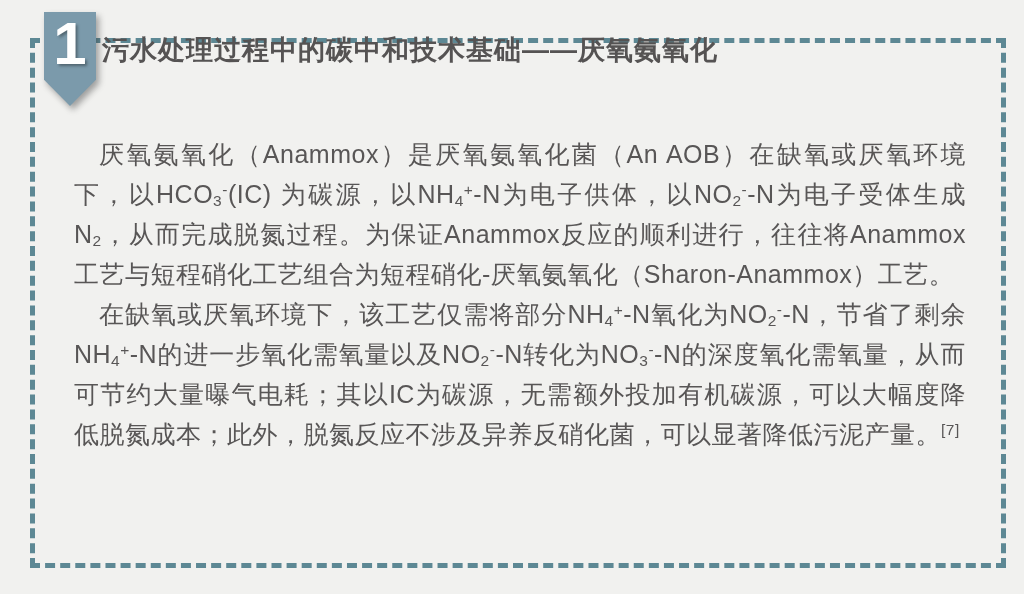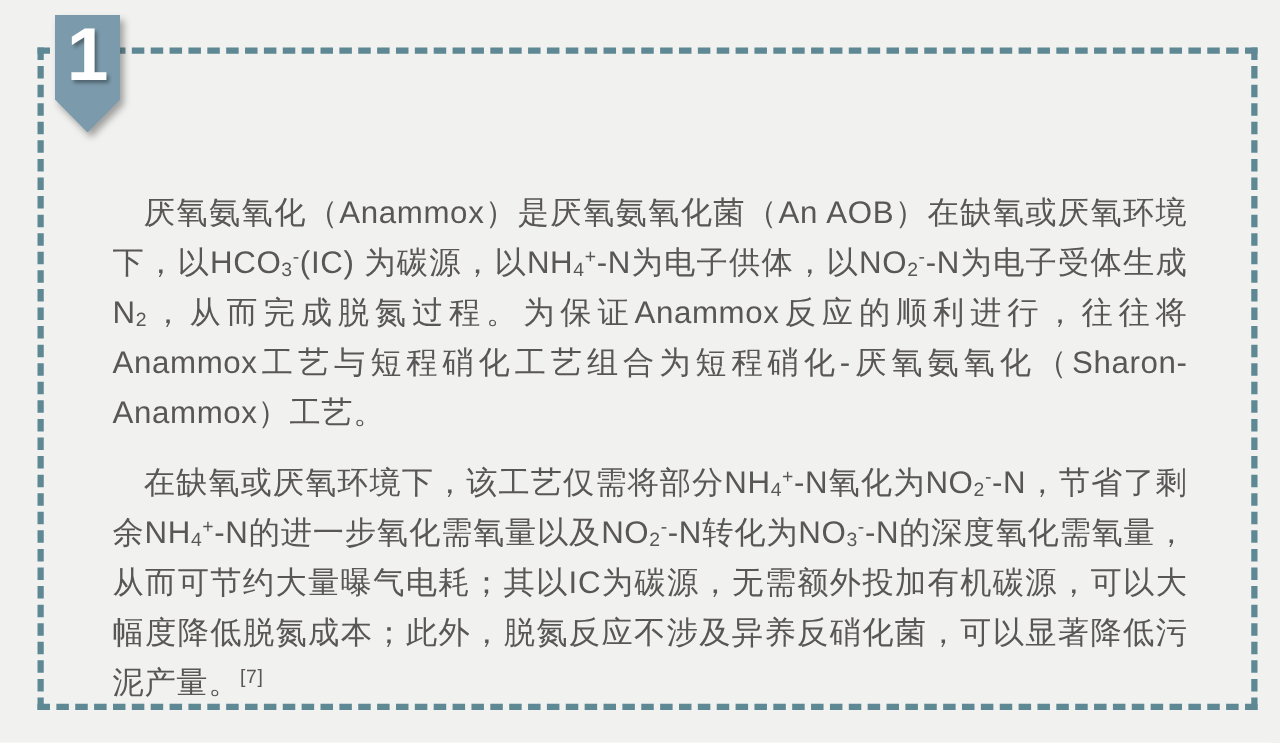--- a/index.html
+++ b/index.html
@@ -34,32 +34,33 @@
   .title{
     position:absolute;left:102px;top:32px;margin:0;
     font-size:27px;font-weight:bold;color:#555353;
     letter-spacing:1px;white-space:nowrap;
   }
   .body-text{
     position:absolute;left:74px;top:134px;width:892px;
     font-size:25px;color:#585656;line-height:40px;
     text-align:justify;letter-spacing:0.5px;
   }
-  .para{margin:16px;text-indent:1em;}
+  .para{margin:0;text-indent:1em;}
   .para sub,.para sup{font-size:62%;line-height:0;}
   .para sub{vertical-align:-0.2em;}
   .para sup{vertical-align:0.5em;}
 </style>
 </head>
 <body>
 
 <div class="page">
   <div class="border-frame"></div>
   <div class="badge-wrap">
     <div class="badge">
       <span>1</span>
     </div>
   </div>
+  <h1 class="title">污水处理过程中的碳中和技术基础——厌氧氨氧化</h1>
   <div class="body-text">
     <p class="para"><span>厌氧氨氧化（Anammox）是厌氧氨氧化菌（An AOB）在缺氧或厌氧环境下，以HCO</span><sub>3</sub><sup>-</sup><span>(IC) 为碳源，以NH</span><sub>4</sub><sup>+</sup><span>-N为电子供体，以NO</span><sub>2</sub><sup>-</sup><span>-N为电子受体生成N</span><sub>2</sub><span>，从而完成脱氮过程。为保证Anammox反应的顺利进行，往往将Anammox工艺与短程硝化工艺组合为短程硝化-厌氧氨氧化（Sharon-Anammox）工艺。</span></p>
     <p class="para"><span>在缺氧或厌氧环境下，该工艺仅需将部分NH</span><sub>4</sub><sup>+</sup><span>-N氧化为NO</span><sub>2</sub><sup>-</sup><span>-N，节省了剩余NH</span><sub>4</sub><sup>+</sup><span>-N的进一步氧化需氧量以及NO</span><sub>2</sub><sup>-</sup><span>-N转化为NO</span><sub>3</sub><sup>-</sup><span>-N的深度氧化需氧量，从而可节约大量曝气电耗；其以IC为碳源，无需额外投加有机碳源，可以大幅度降低脱氮成本；此外，脱氮反应不涉及异养反硝化菌，可以显著降低污泥产量。</span><sup>[7]</sup></p>
   </div>
 </div>
 
 </body></html>

